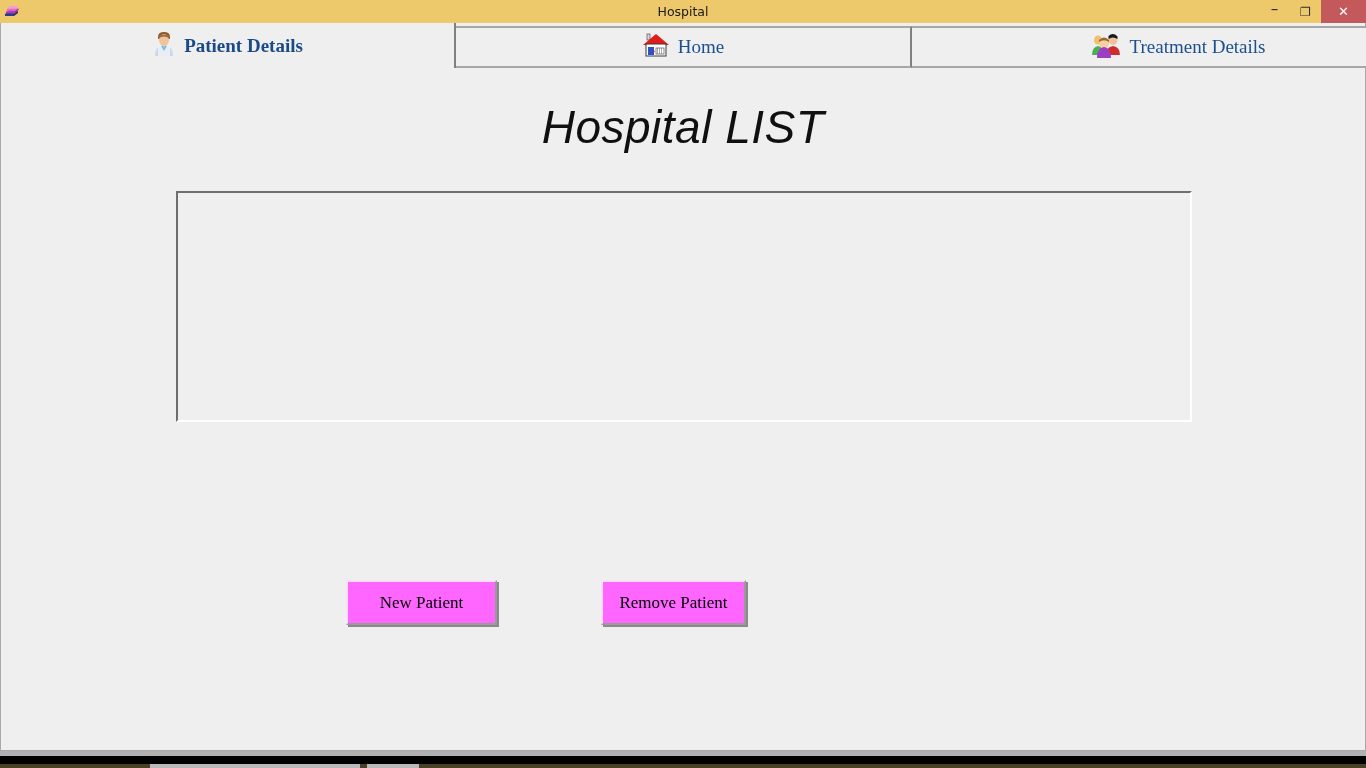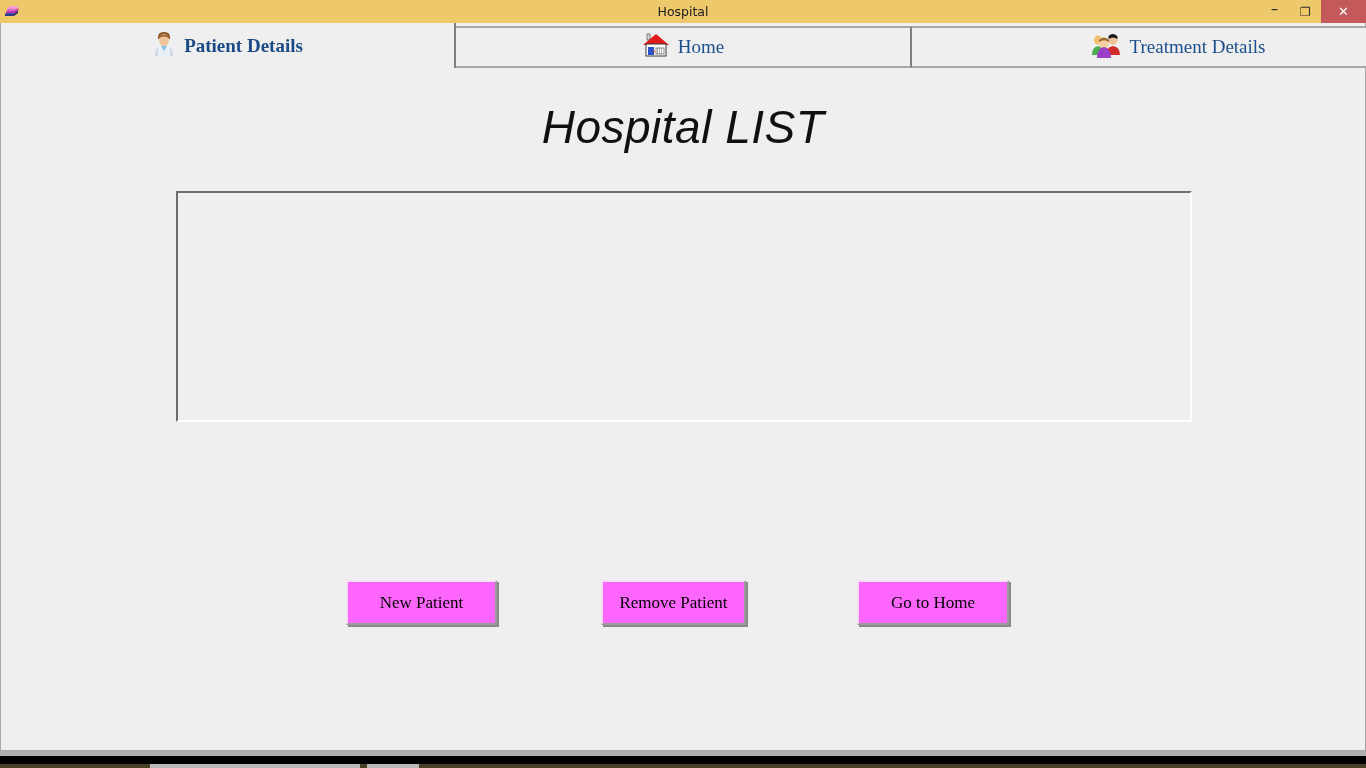--- a/index.html
+++ b/index.html
@@ -215,21 +215,20 @@
     </div>
 
     <div class="page-title">Hospital LIST</div>
 
     <div class="listbox">
       <span></span>
     </div>
 
     <div class="btn b-new">New Patient</div>
     <div class="btn b-remove">Remove Patient</div>
-    <div class="btn b-home">Go to Home</div>
 
   </div>
 
   <div class="bottom-gray"></div>
   <div class="taskbar"></div>
   <div class="taskbar-strip"></div>
   <div class="taskbar-item ti-1"></div>
   <div class="taskbar-item ti-2"></div>
 
 </div>

